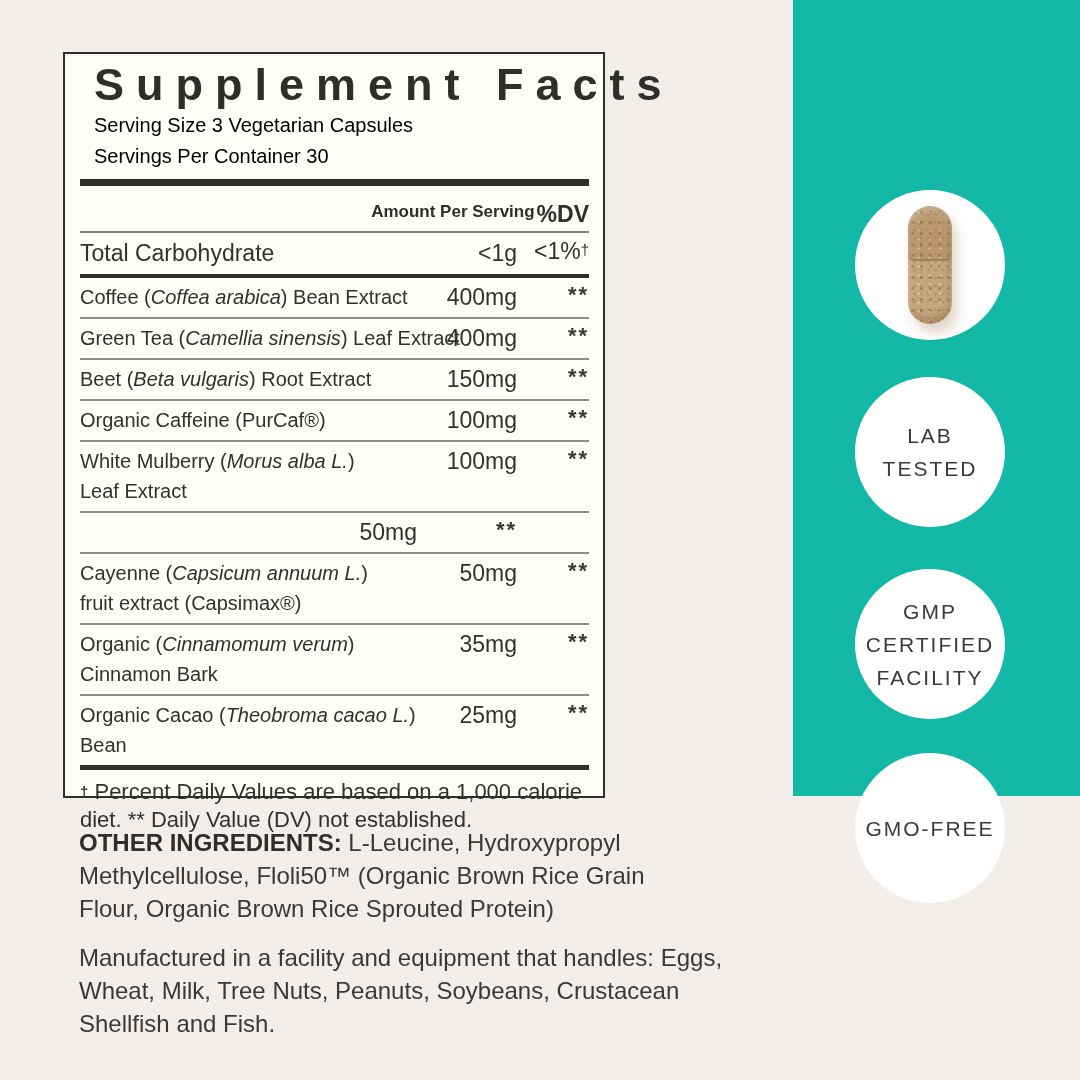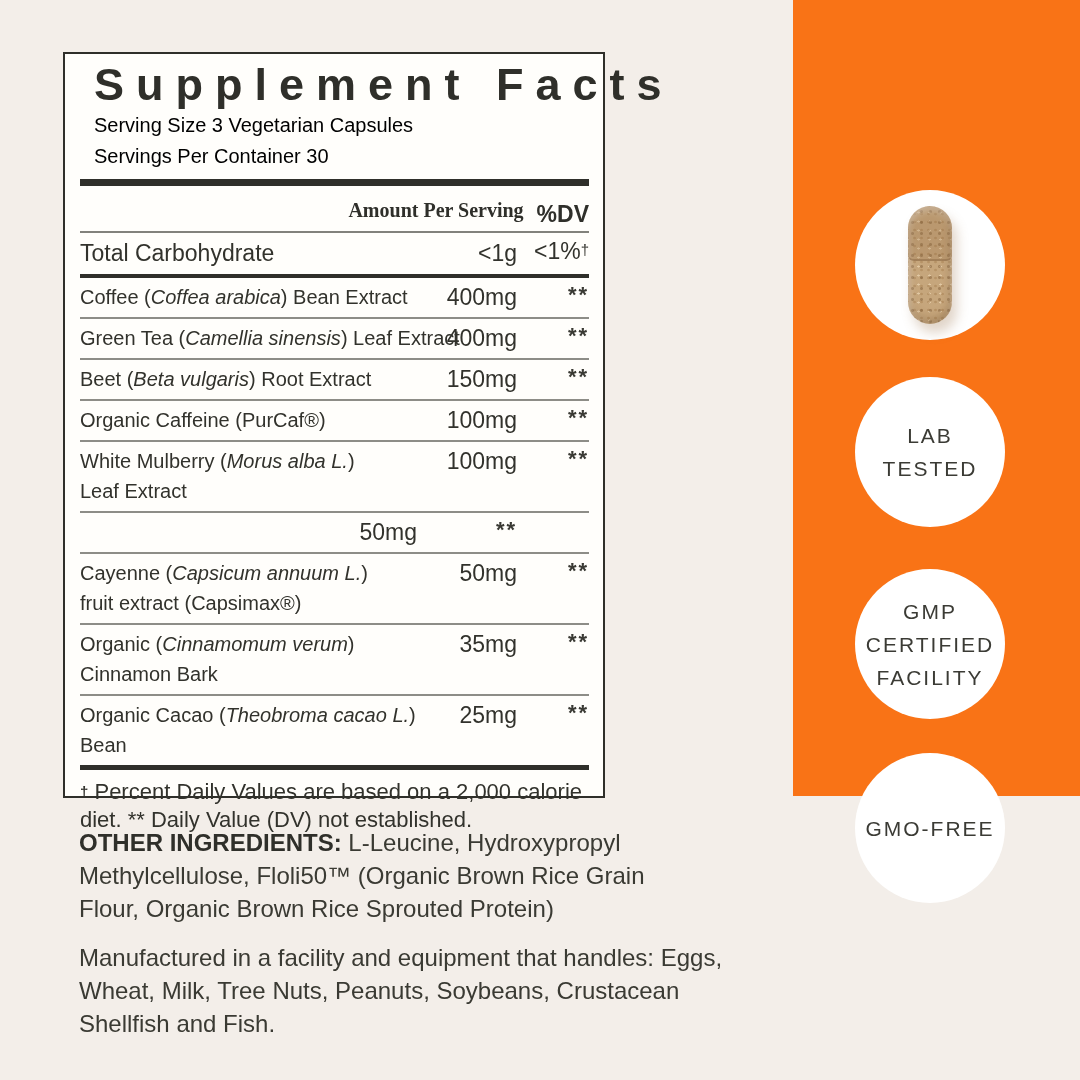--- a/index.html
+++ b/index.html
@@ -32,22 +32,22 @@
   }
   .rule-thick  { height:7px; background:#2f2f2a; margin-top:7px; }
   .rule-medium { height:4px; background:#2f2f2a; }
   .rule-thick2 { height:5px; background:#2f2f2a; }
   .rule-thin   { height:2px; background:#82827c; }
 
   .sf-colheader {
     display:flex; justify-content:flex-end; align-items:baseline;
     padding:10px 0 8px 0;
   }
-  .col-amount { font-size:20px; font-weight:bold; color:#2f2f2a;font-family:Liberation Serif, serif; }
-  .col-dv { font-size:23px; font-weight:bold; color:#2f2f2a; margin-left:13px; transform:translateY(5px); }
+  .col-amount { font-size:17px; font-weight:bold; color:#2f2f2a; }
+  .col-dv { font-size:23px; font-weight:bold; color:#2f2f2a; margin-left:2px; transform:translateY(5px); }
 
   .row {
     display:grid;
     grid-template-columns:minmax(0,1fr) 100px 72px;
     padding:4px 0 5px 0;
     align-items:start;
   }
   .cell.name { font-size:20px; line-height:30px; white-space:pre; }
   .cell.amt  { font-size:23px; line-height:30px; text-align:right; }
   .cell.dv   { font-size:22px; line-height:26px; text-align:right; letter-spacing:1px; }
@@ -73,21 +73,21 @@
   }
   .other-ing strong { font-weight:bold; color:#2f2f2a; }
   .allergen {
     position:absolute; left:79px; top:941px; width:650px;
     font-size:24px; line-height:33px; color:#3a3a33;
   }
 
   
   .right-panel {
     position:absolute; left:793px; top:0; width:287px; height:796px;
-    background:#f97316;
+    background:#14b8a6;
     padding-left:28px;
   }
   .badge-circle {
     position:absolute; left:62px; width:150px; height:150px;
     background:#ffffff; border-radius:50%;
     display:flex; align-items:center; justify-content:center;
   }
   .badge-circle .badge-text {
     white-space:pre-line; text-align:center;
     font-size:21px; letter-spacing:2px; line-height:33px; color:#3b3b35;
@@ -204,21 +204,21 @@
   <div class="row ing">
     <span class="cell name"><span>Organic Cacao (</span><i>Theobroma cacao L.</i><span>)
 Bean</span></span>
     <span class="cell amt">25mg</span>
     <span class="cell dv">**</span>
   </div>
 </div>
 
     <div class="rule-thick2"></div>
 
-    <p class="sf-footnote"><sup class="dag">†</sup><span> Percent Daily Values are based on a 2,000 calorie diet. ** Daily Value (DV) not established.</span></p>
+    <p class="sf-footnote"><sup class="dag">†</sup><span> Percent Daily Values are based on a 1,000 calorie diet. ** Daily Value (DV) not established.</span></p>
   </section>
 
   <p class="other-ing"><strong>OTHER INGREDIENTS:</strong><span> L-Leucine, Hydroxypropyl Methylcellulose, Floli50™ (Organic Brown Rice Grain Flour, Organic Brown Rice Sprouted Protein)</span></p>
 
   <p class="allergen">Manufactured in a facility and equipment that handles: Eggs, Wheat, Milk, Tree Nuts, Peanuts, Soybeans, Crustacean Shellfish and Fish.</p>
 
   <aside class="right-panel">
     <div class="badge-circle circle-capsule">
       <div class="capsule">
         <div class="capsule-cap"></div>

